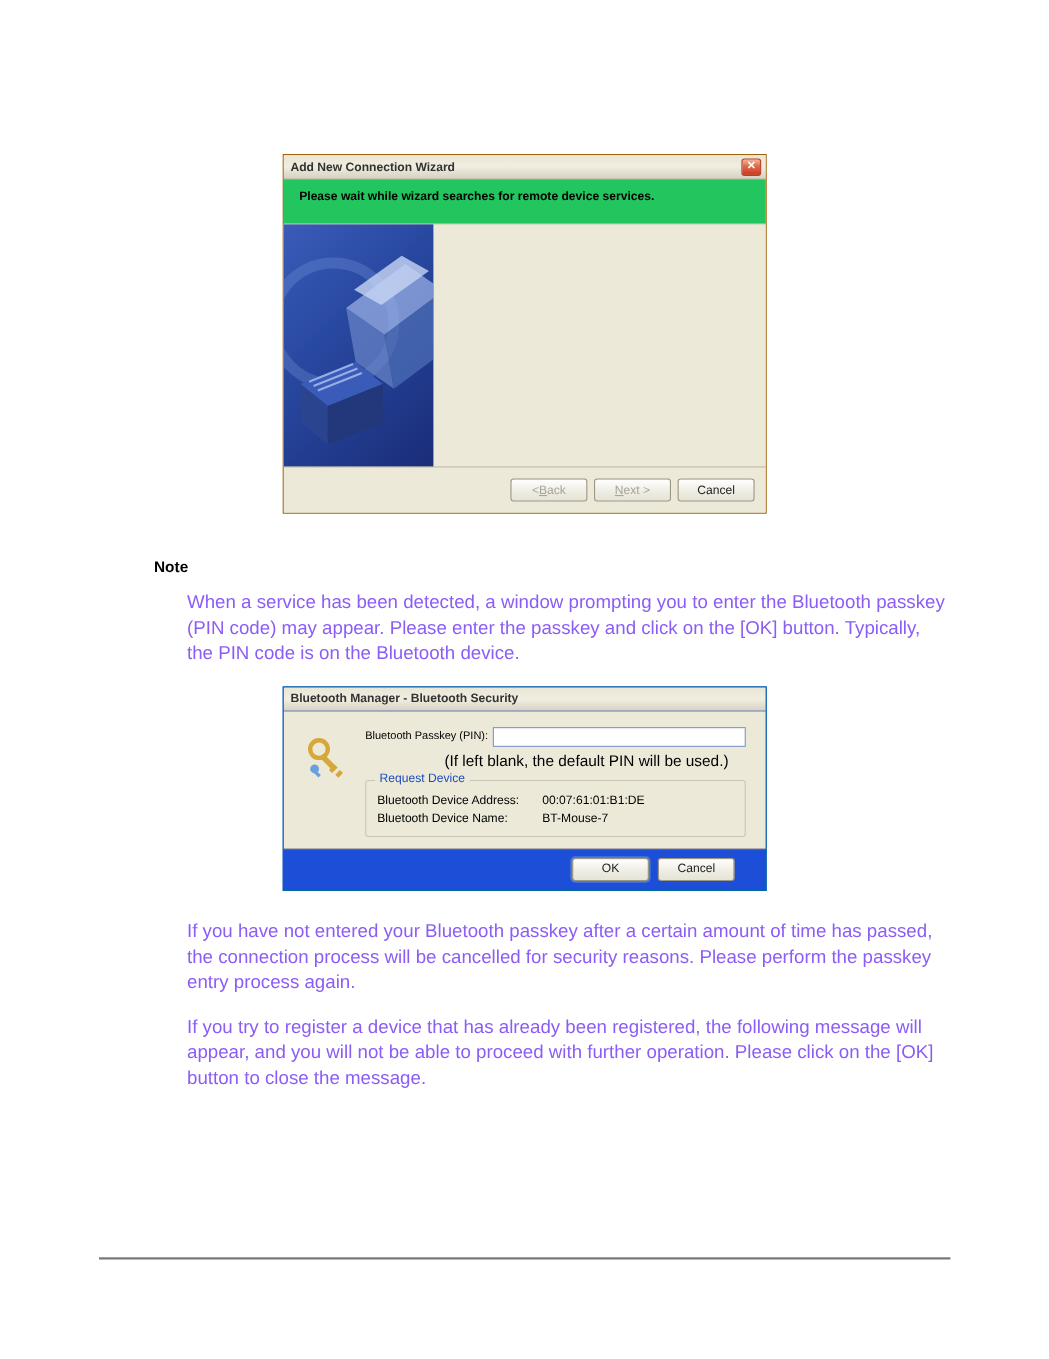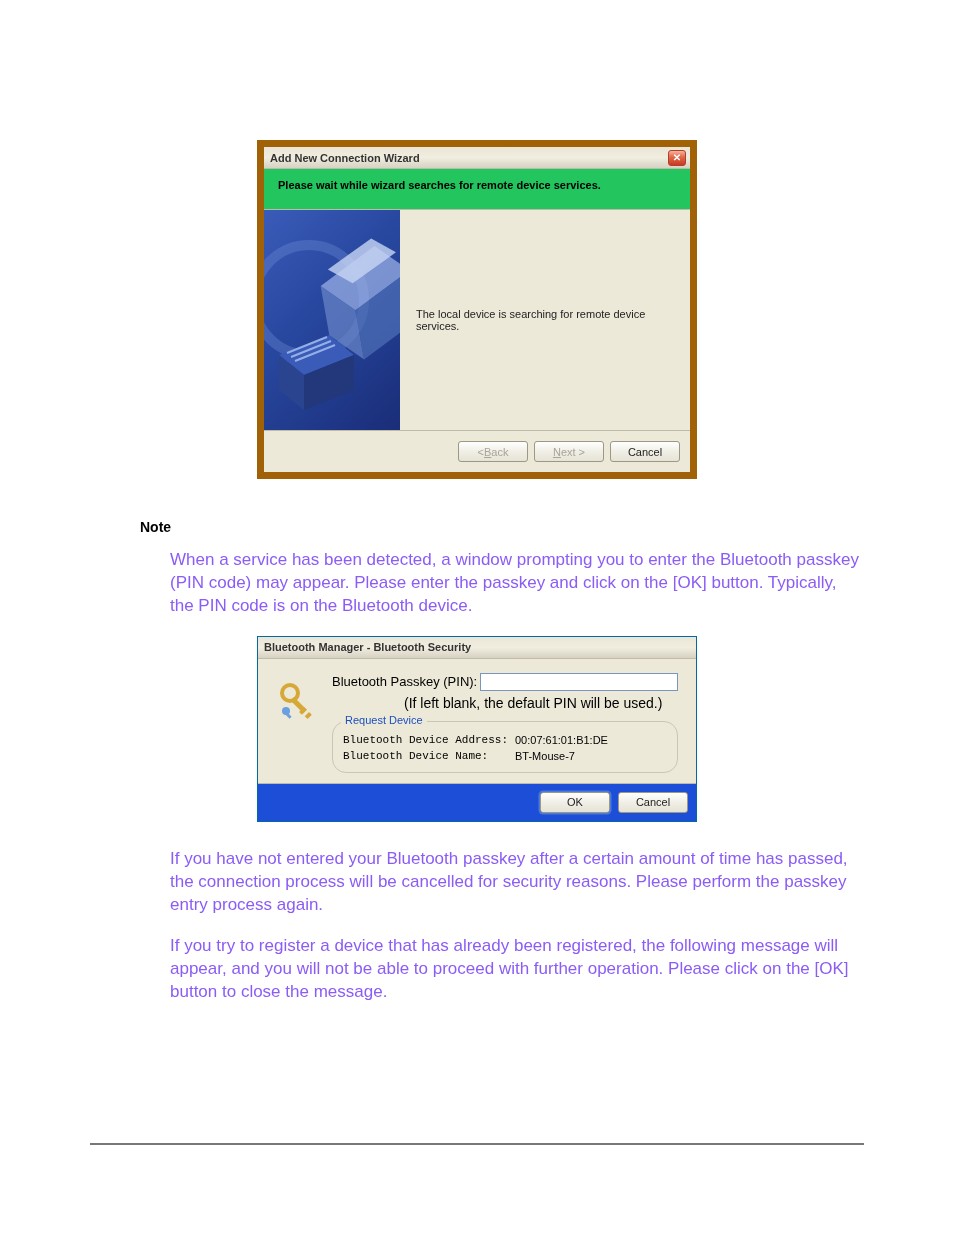--- a/index.html
+++ b/index.html
@@ -12,21 +12,21 @@
     color: #000;
   }
   .page {
     padding: 140px 60px 60px 60px;
   }
 
   
   .dialog {
     width: 440px;
     margin: 0 auto;
-    border: 7px solid #a16207;
+    border: 1px solid #a16207;
     background: #ece9d8;
     font-family: Tahoma, sans-serif;
     font-size: 11px;
   }
   .titlebar {
     height: 22px;
     display: flex;
     align-items: center;
     justify-content: space-between;
     padding: 0 4px 0 6px;
@@ -131,53 +131,53 @@
     display: flex;
     gap: 14px;
   }
   .keyicon {
     width: 42px; height: 42px;
     flex-shrink: 0;
     margin-top: 6px;
   }
   .d2form { flex: 1; }
   .d2row { display: flex; align-items: center; margin-bottom: 4px; }
-  .d2label { width: 148px; font-size: 13px; }
+  .d2label { width: 116px; font-size: 10px; }
   .d2input {
     flex: 1;
     height: 18px;
     border: 1px solid #7a95c2;
     background: #fff;
     font-size: 11px;
     padding: 0 3px;
   }
   .d2hint {
     font-size: 14px;
     margin: 2px 0 10px 72px;
   }
   .fieldset {
     border: 1px solid #c9c6b8;
-    border-radius: 14px;
+    border-radius: 3px;
     padding: 8px 10px 10px 10px;
     position: relative;
     margin-top: 6px;
   }
   .fieldset .legend {
     position: absolute;
     top: -8px; left: 8px;
     background: #ece9d8;
     padding: 0 4px;
     color: #1c4ec0;
     font-size: 11px;
   }
   .fsrow { display: flex; font-size: 11px; margin-top: 4px; }
-  .fslabel { width: 172px; font-family: Liberation Mono, monospace; }
+  .fslabel { width: 150px; }
   .d2footer {
     border-top: 1px solid #c0baa8;
-    padding: 8px 8px;
+    padding: 8px 28px;
     display: flex;
     justify-content: flex-end;
     gap: 8px;
   }
   .d2footer .winbtn.default {
     box-shadow: 0 0 0 1.5px #4a7bd8;
   }
 
   .hr {
     position: absolute;
@@ -215,21 +215,20 @@
           <g transform="translate(-5,105)">
             <polygon points="20,40 70,20 95,40 45,60" fill="#3a5bb8"></polygon>
             <polygon points="20,40 45,60 45,95 20,75" fill="#2a4490"></polygon>
             <polygon points="45,60 95,40 95,75 45,95" fill="#22387a"></polygon>
             <line x1="28" y1="38" x2="68" y2="22" stroke="#95aee6" stroke-width="2"></line>
             <line x1="32" y1="42" x2="72" y2="26" stroke="#95aee6" stroke-width="2"></line>
             <line x1="36" y1="46" x2="76" y2="30" stroke="#95aee6" stroke-width="2"></line>
           </g>
         </svg>
       </div>
-      <div class="msg">The local device is searching for remote device services.</div>
     </div>
     <div class="footer1">
       <div class="winbtn disabled">
           <span>&lt; </span>
           <span class="u">B</span>
           <span>ack</span>
         </div>
       <div class="winbtn disabled">
           <span class="u">N</span>
           <span>ext &gt;</span>

